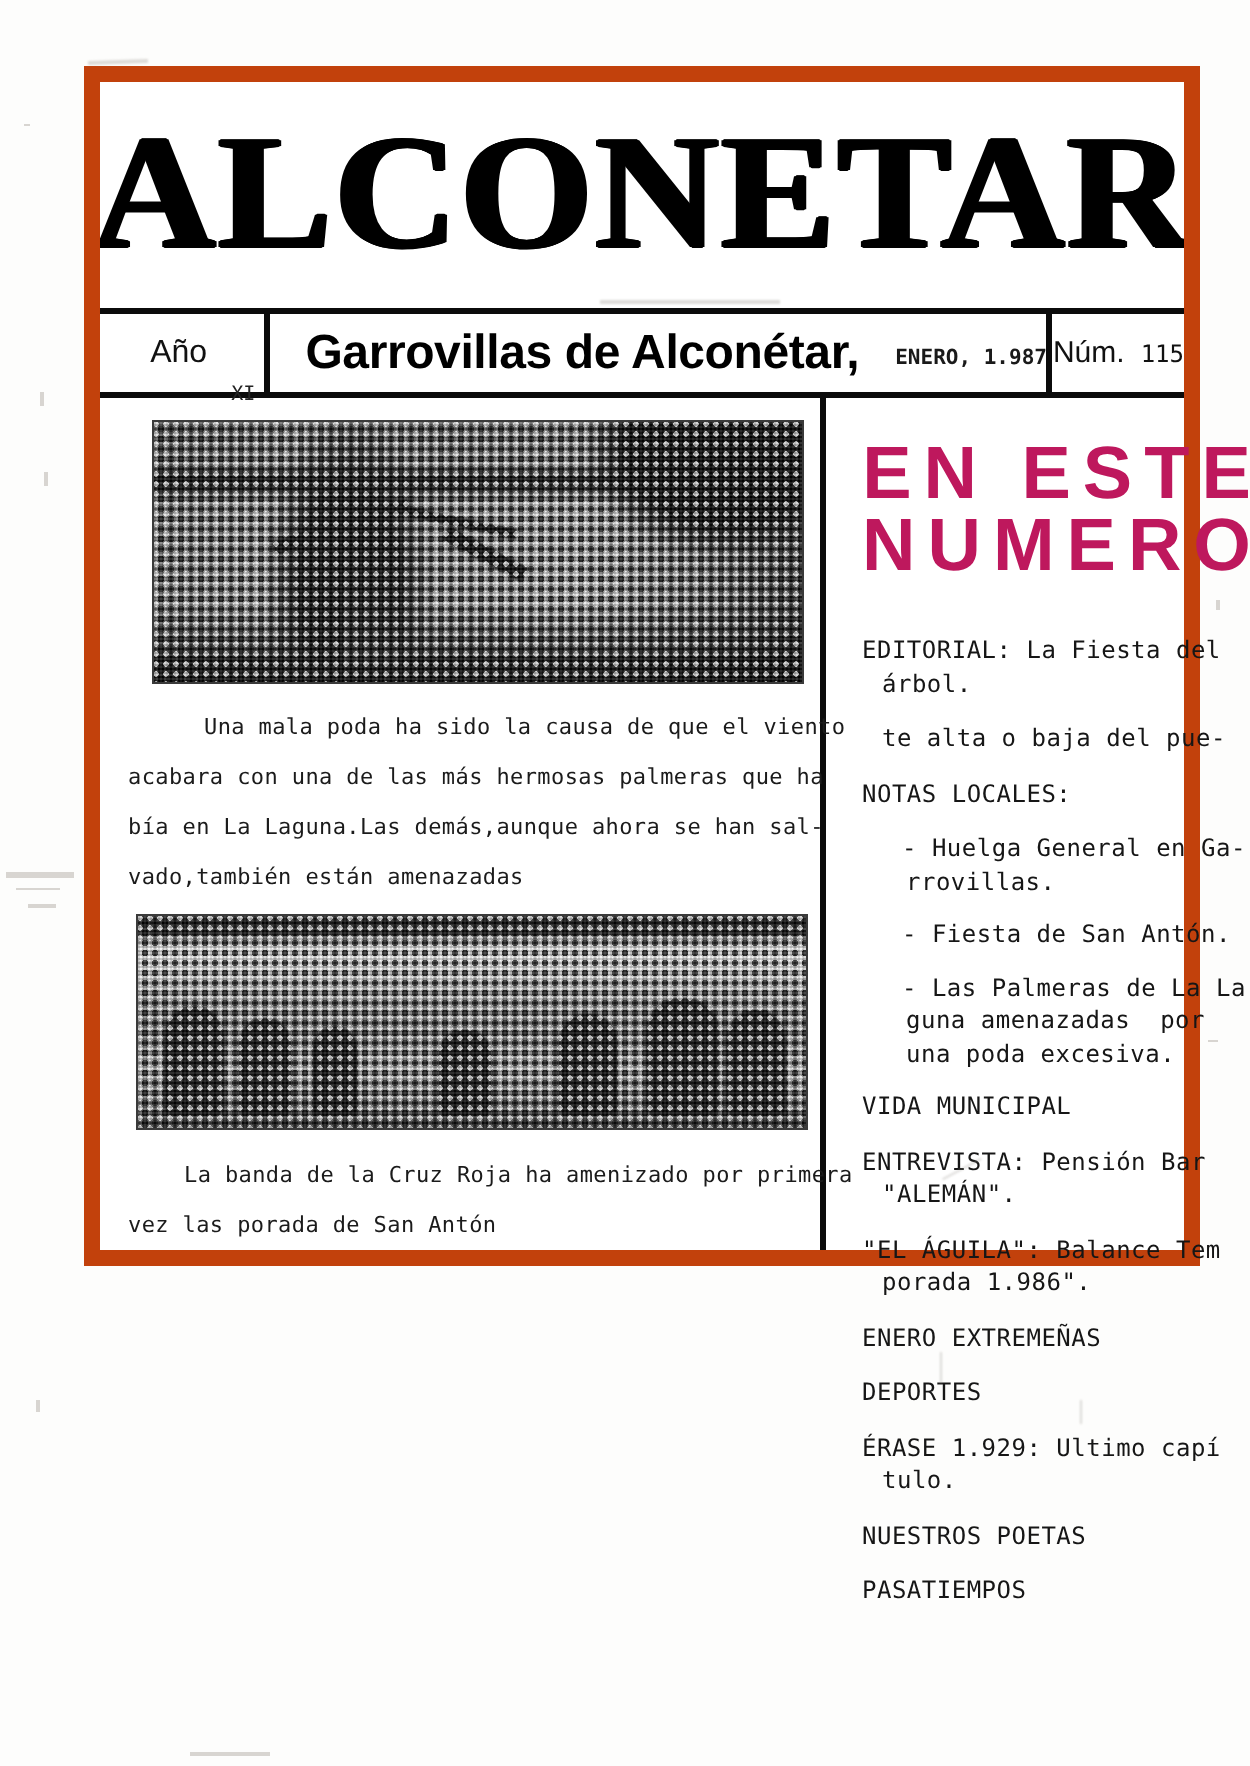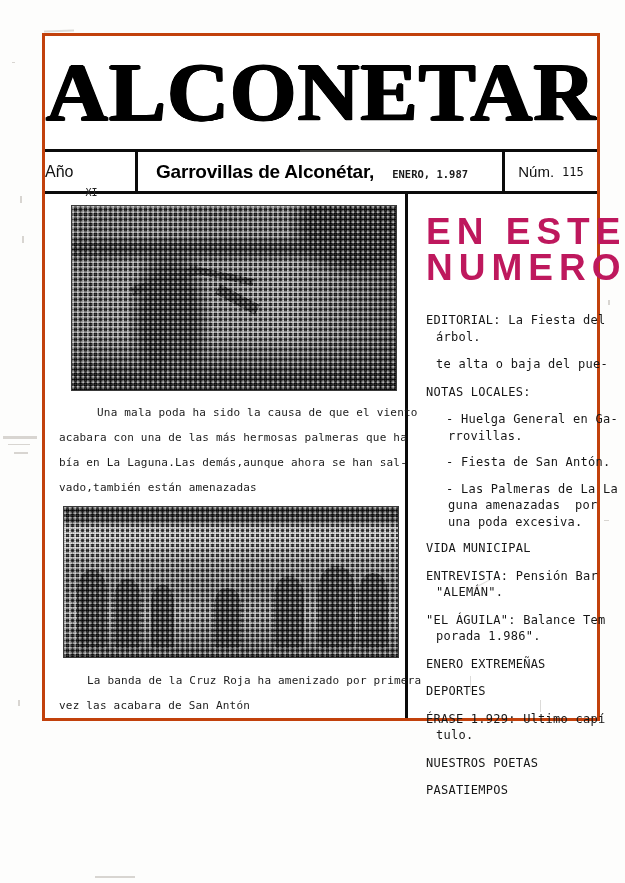--- a/index.html
+++ b/index.html
@@ -26,22 +26,22 @@
     background: #b9b5ad;
     opacity: .55;
   }
 
   
   #paper-frame {
     position: absolute;
     left: 42px;
     top: 33px;
     width: 558px;
-    height: 688px;
-    border: 3px solid #c2410c;
+    height: 600px;
+    border: 8px solid #c2410c;
     background: #ffffff;
     box-sizing: border-box;
     display: flex;
     flex-direction: column;
   }
 
   
   #masthead {
     height: 113px;
     border-bottom: 3px solid #0b0b0b;
@@ -75,22 +75,24 @@
     display: flex;
     align-items: stretch;
   }
   .info-cell {
     display: flex;
     align-items: center;
     white-space: nowrap;
   }
   #info-year {
     width: 90px;
+    justify-content: center;
     border-right: 3px solid #0b0b0b;
     gap: 12px;
+    margin-left: 21px;
   }
   #info-year-label {
     font-family: "Liberation Sans", sans-serif;
     font-size: 16px;
     color: #111;
   }
   #info-year-value {
     font-family: "DejaVu Sans Mono", monospace;
     font-size: 10px;
     color: #222;
@@ -99,21 +101,21 @@
   }
   #info-place {
     flex: 1;
     padding-left: 18px;
     border-right: 3px solid #0b0b0b;
     gap: 18px;
   }
   #info-place-name {
     font-family: "Liberation Sans", sans-serif;
     font-weight: 700;
-    font-size: 19px;
+    font-size: 24px;
     color: #000;
     letter-spacing: -.2px;
   }
   #info-date {
     font-family: "DejaVu Sans Mono", monospace;
     font-size: 10.5px;
     color: #1a1a1a;
     position: relative;
     top: 2px;
     font-weight: bold;
@@ -370,21 +372,21 @@
           <div class="figure" style="left:45%; width:8%;  height:40%;"></div>
           <div class="figure" style="left:63%; width:9%;  height:48%;"></div>
           <div class="figure" style="left:76%; width:11%; height:55%;"></div>
           <div class="figure" style="left:88%; width:9%;  height:50%;"></div>
           <div class="dots"></div>
           <div class="grain"></div>
         </div>
 
         <div class="caption" id="caption-banda">
           <div class="cap-line">La banda de la Cruz Roja ha amenizado por primera</div>
-          <div class="cap-line">vez las acabara de San Antón</div>
+          <div class="cap-line">vez las porada de San Antón</div>
         </div>
 
       </div>
 
       <div id="right-column">
 
         <div id="toc-heading">
           <span class="hl">EN ESTE</span>
           <span class="hl">NUMERO</span>
         </div>

